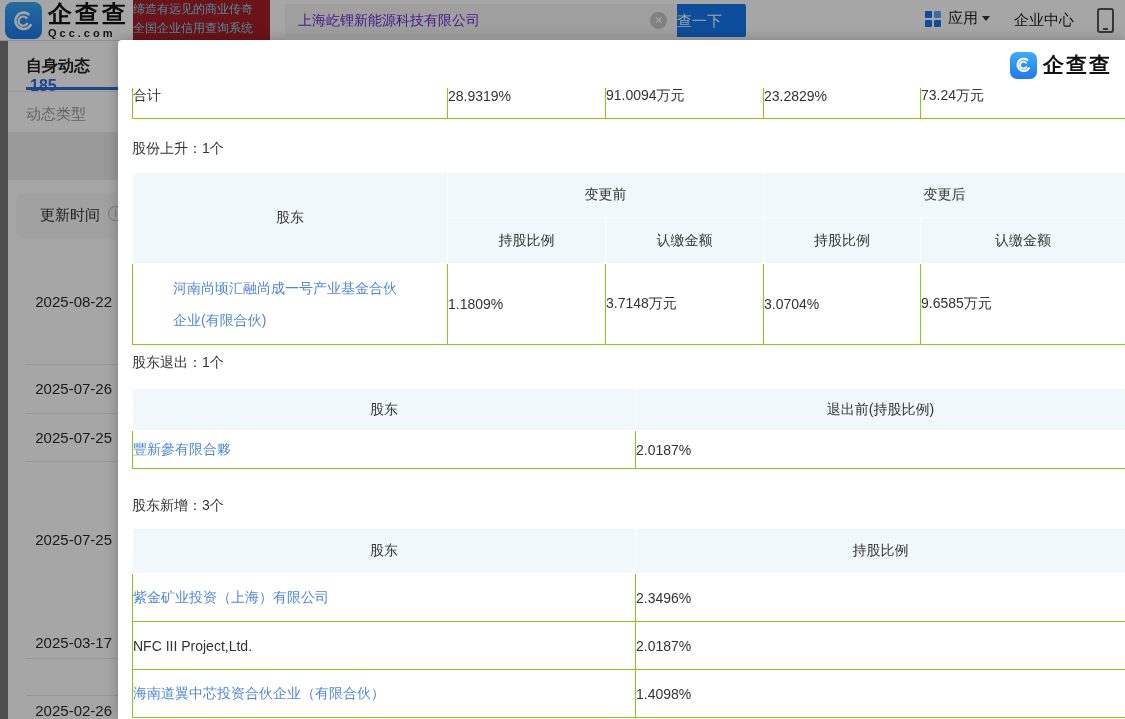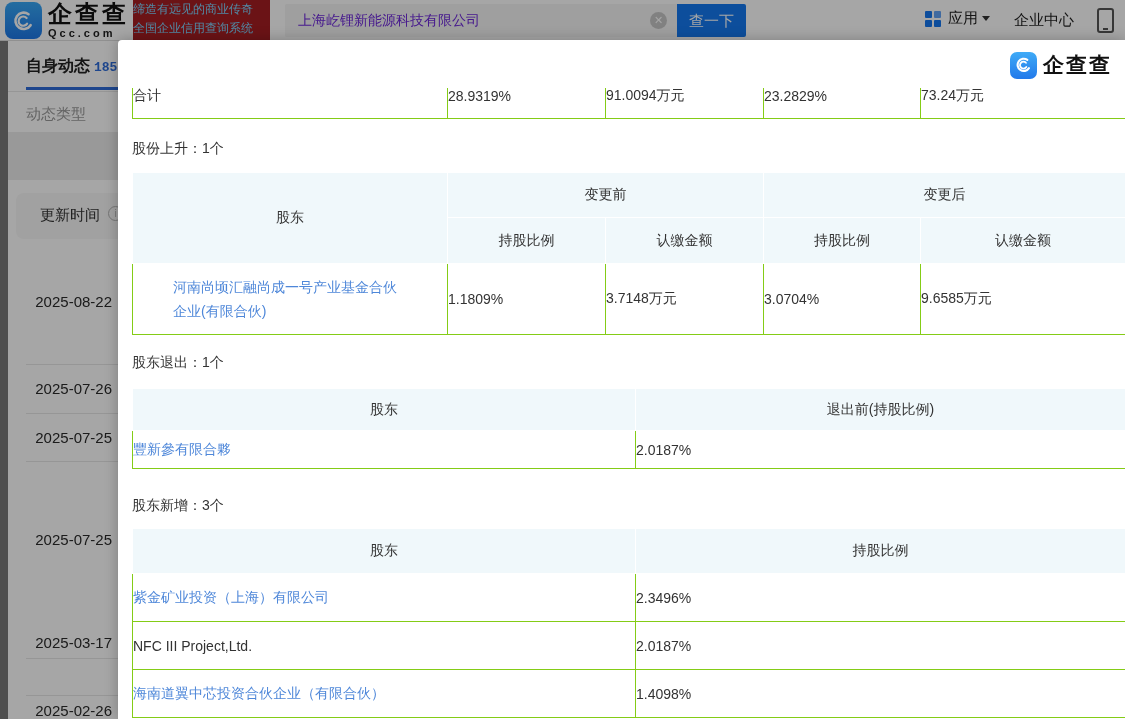--- a/index.html
+++ b/index.html
@@ -16,36 +16,36 @@
   .logo-block { position:absolute; left:48px; top:1px; }
   .logo-cn { font-size:24px; font-weight:700; letter-spacing:3px; color:#111; line-height:26px; }
   .logo-en { font-size:11px; font-weight:700; letter-spacing:3px; color:#222; line-height:12px; }
   .banner { position:absolute; left:133px; top:0; width:137px; height:41px; background:#a51e22;
     color:#7dd3fc; font-size:12px; line-height:1.55; text-align:left; }
   .searchbox { position:absolute; left:285px; top:4px; width:392px; height:33px; background:#f4f4f4;
     border-radius:2px 0 0 2px; font-size:14px; color:#6d28d9; line-height:33px; padding-left:13px; }
   .clearbtn { position:absolute; left:650px; top:12px; width:17px; height:17px; border-radius:50%;
     background:#c7c7c7; color:#fff; font-size:11px; line-height:17px; text-align:center; }
   .searchbtn { position:absolute; left:677px; top:4px; width:69px; height:33px; background:#1478f0;
-    border:none; border-radius:0 2px 2px 0; color:#fff; font-size:15px; text-align:center; line-height:33px; }
+    border:none; border-radius:0 2px 2px 0; color:#fff; font-size:15px; line-height:33px; }
   .apps { position:absolute; left:925px; top:9px; display:flex; align-items:center; }
   .gridicon { width:16px; height:16px; display:grid; grid-template-columns:7px 7px; grid-template-rows:7px 7px; gap:2px; }
   .gridicon i { display:block; background:#1577f0; border-radius:1px; }
   .gridicon i.lt { background:#63a4f6; }
   .apps-label { font-size:15px; color:#222; margin:0 4px 0 7px; }
   .caret { width:0; height:0; border-left:4px solid transparent; border-right:4px solid transparent; border-top:5px solid #333; }
   .center-link { position:absolute; left:1014px; top:11px; font-size:15px; color:#222; }
   .phone-icon { position:absolute; left:1097px; top:8px; width:17px; height:25px; border:2px solid #555; border-radius:3px; }
   .phone-icon:after { content:""; position:absolute; left:4px; bottom:1px; width:5px; height:2px; background:#555; }
 
   
   .left-strip { position:absolute; left:0; top:41px; width:8px; height:678px; background:#7a7a7a; z-index:1; }
   .sidebar { position:absolute; left:8px; top:41px; width:110px; height:678px; background:#fff; z-index:1; }
   .side-tab { position:absolute; left:18px; top:15px; font-size:16px; font-weight:700; color:#222; }
-  .side-count { font-size:13px; font-weight:700; color:#2e6cd9; margin-left:4px;font-family:Liberation Mono, monospace; }
+  .side-count { font-size:16px; font-weight:700; color:#2e6cd9; margin-left:4px; }
   .tab-underline { position:absolute; left:18px; top:46px; width:92px; height:3px; background:#2e6cd9; }
   .side-divider { position:absolute; left:0; top:50px; width:110px; height:1px; background:#e7e7e7; }
   .filter-label { position:absolute; left:18px; top:64px; font-size:15px; color:#9a9a9a; }
   .side-band { position:absolute; left:0; top:91px; width:110px; height:48px; background:#ececec; }
   .time-box { position:absolute; left:8px; top:152px; width:102px; height:46px; background:#f7f7f7; border-radius:8px 0 0 8px; }
   .time-label { position:absolute; left:24px; top:13px; font-size:15px; color:#333; }
   .info-icon { position:absolute; left:92px; top:13px; width:15px; height:15px; border:1px solid #b5b5b5; border-radius:50%;
     color:#b5b5b5; font-size:10px; line-height:14px; text-align:center; font-style:normal; }
   .side-date { position:absolute; left:14px; width:90px; text-align:right; font-size:15px; color:#2b2b2b; }
   .date-divider { position:absolute; left:18px; width:92px; height:1px; background:#e6e6e6; }
@@ -62,21 +62,21 @@
     display:flex; align-items:center; justify-content:center; }
   .brand-name { font-size:21px; font-weight:700; color:#111; letter-spacing:2px; margin-left:6px; }
 
   .cliprow { position:absolute; left:14px; top:48px; width:993px; height:32px; overflow:hidden; }
   .cliprow table { margin-top:-16px; }
 
   table { border-collapse:collapse; width:993px; table-layout:fixed; font-size:14px; }
   th { background:#f0f8fb; border:1px solid #fff; font-weight:400; color:#333; text-align:center; }
   td { background:#fff; border:1px solid #84cc16; color:#333; text-align:left; }
   a.cell-link { color:#4e87d9; text-decoration:none; }
-  .name-pad { padding:8px 40px; line-height:24px; }
+  .name-pad { padding:8px 40px; line-height:32px; }
 
   .sec-label { position:absolute; left:14px; font-size:14px; color:#333; line-height:20px; }
   .tbl { position:absolute; left:14px; }
 </style>
 </head>
 <body>
 
 <div class="page">
 
   <div class="topbar">

